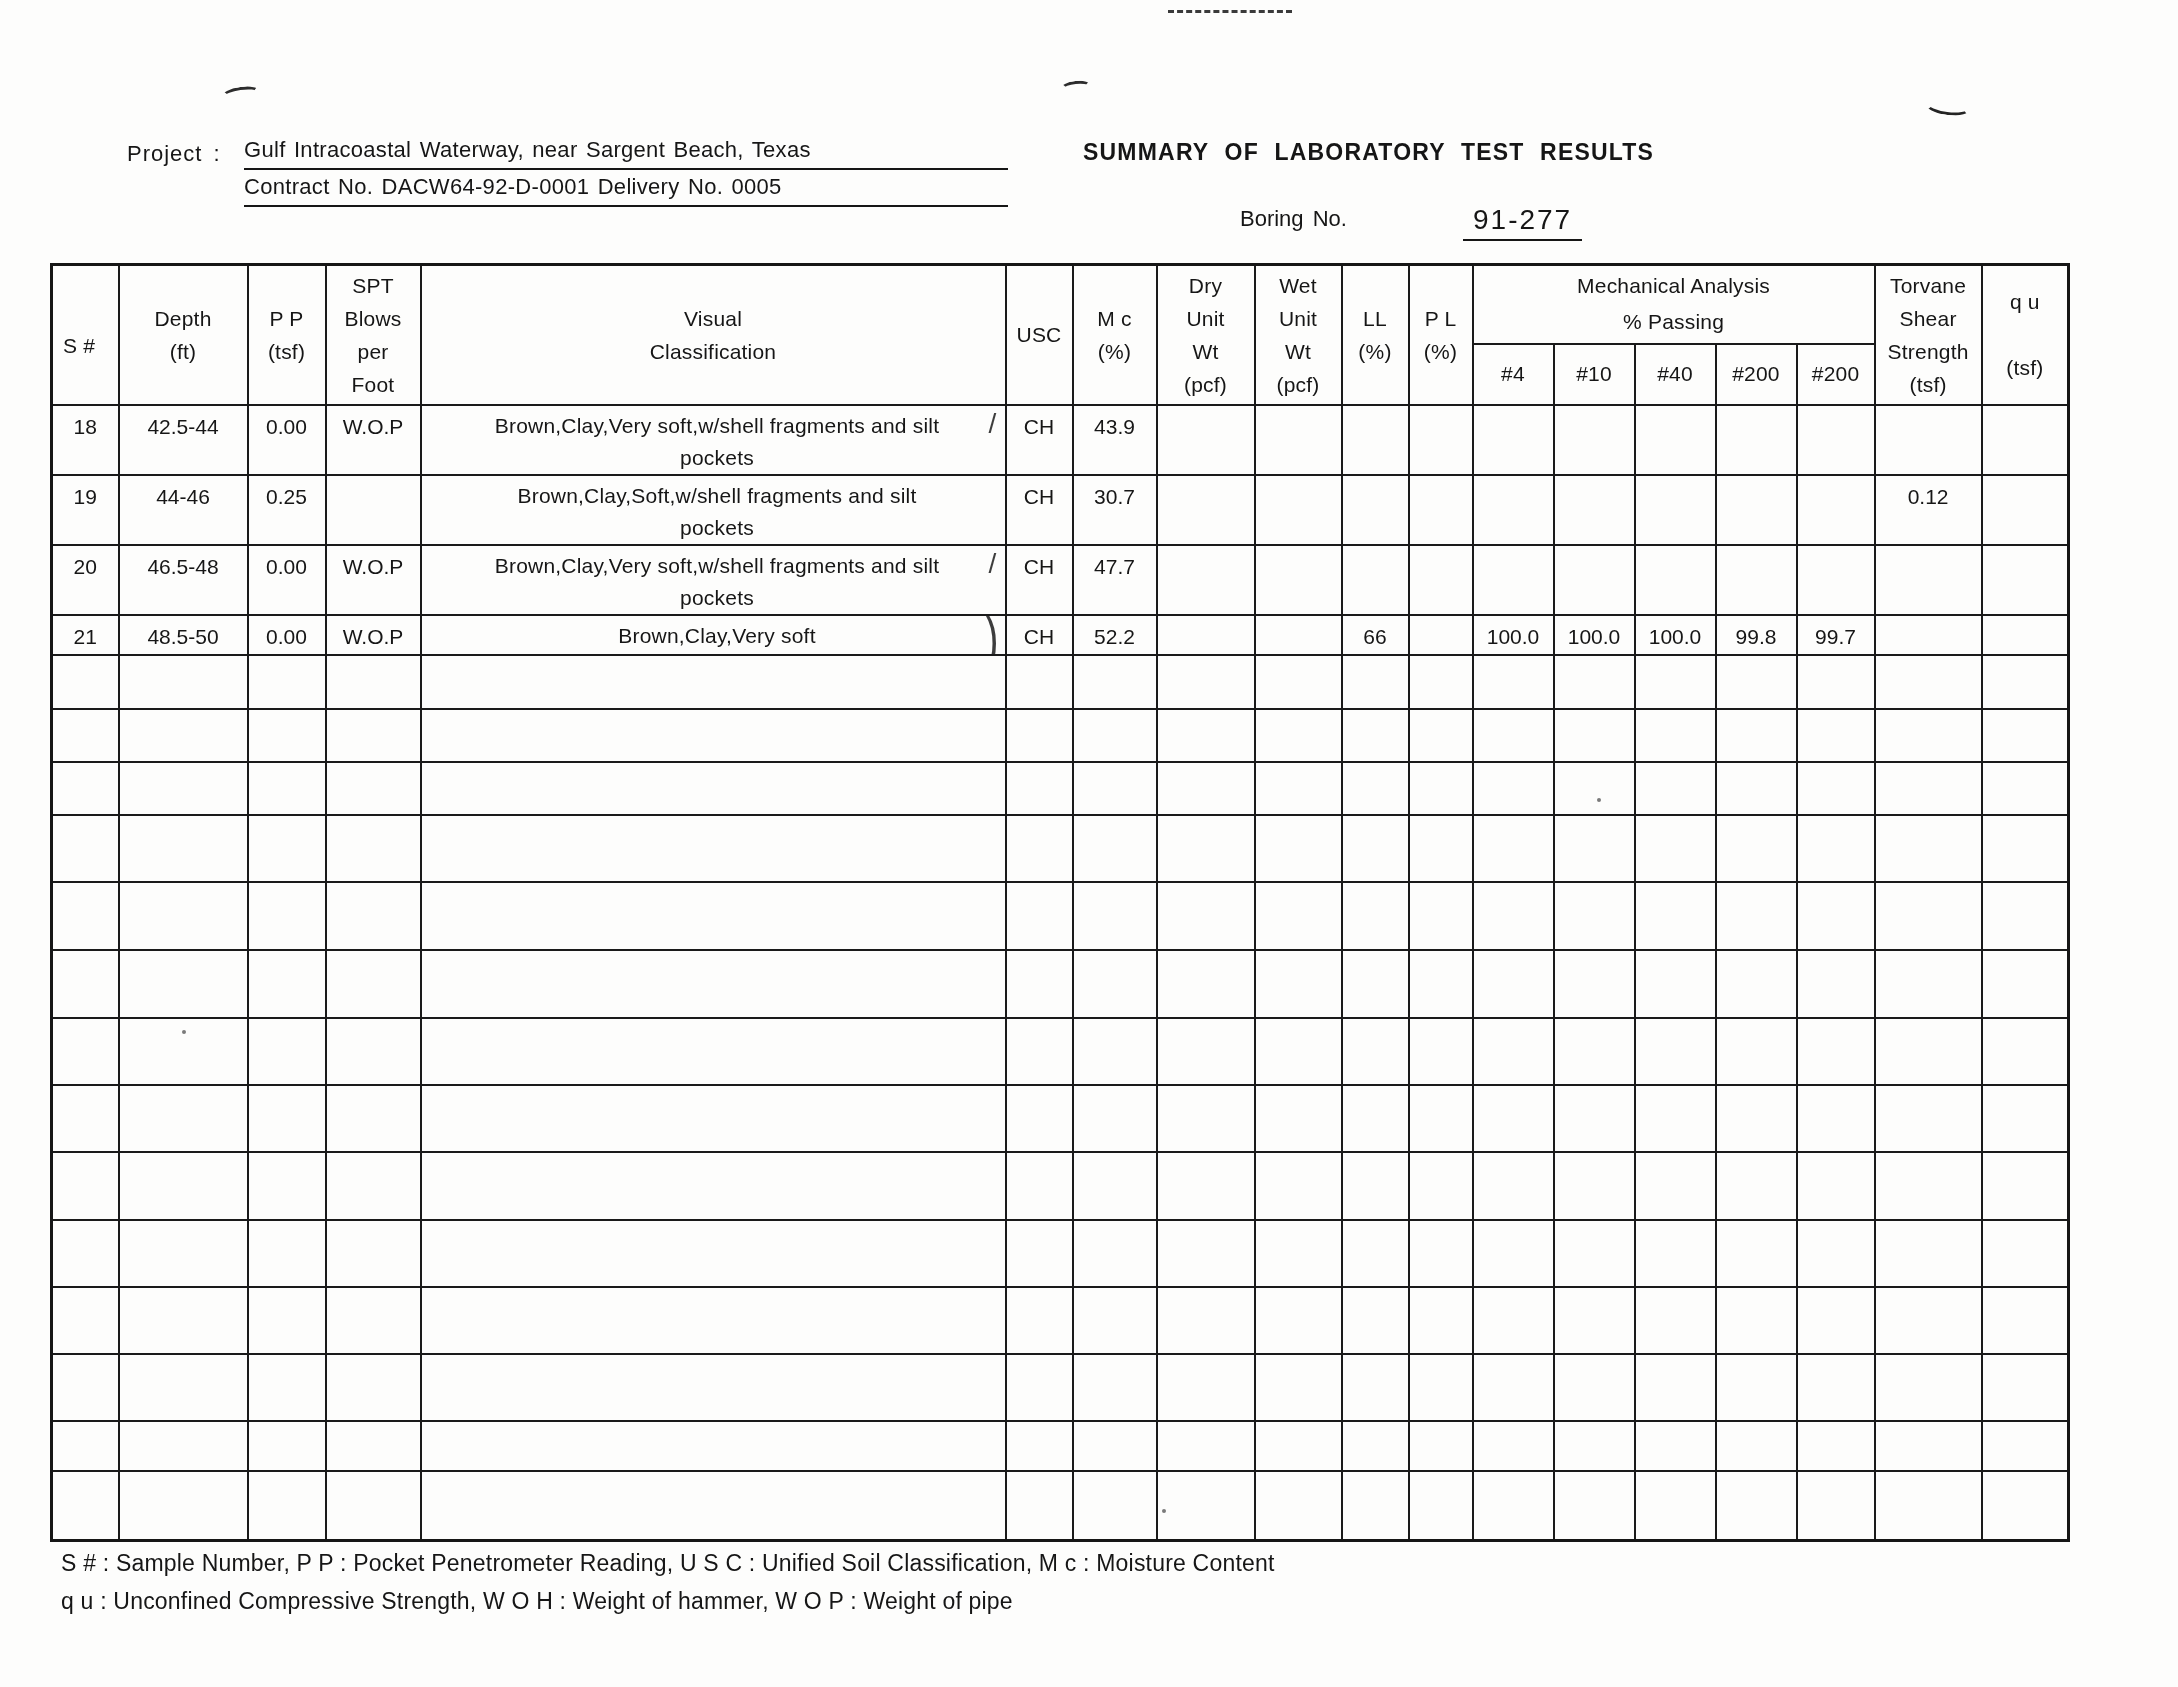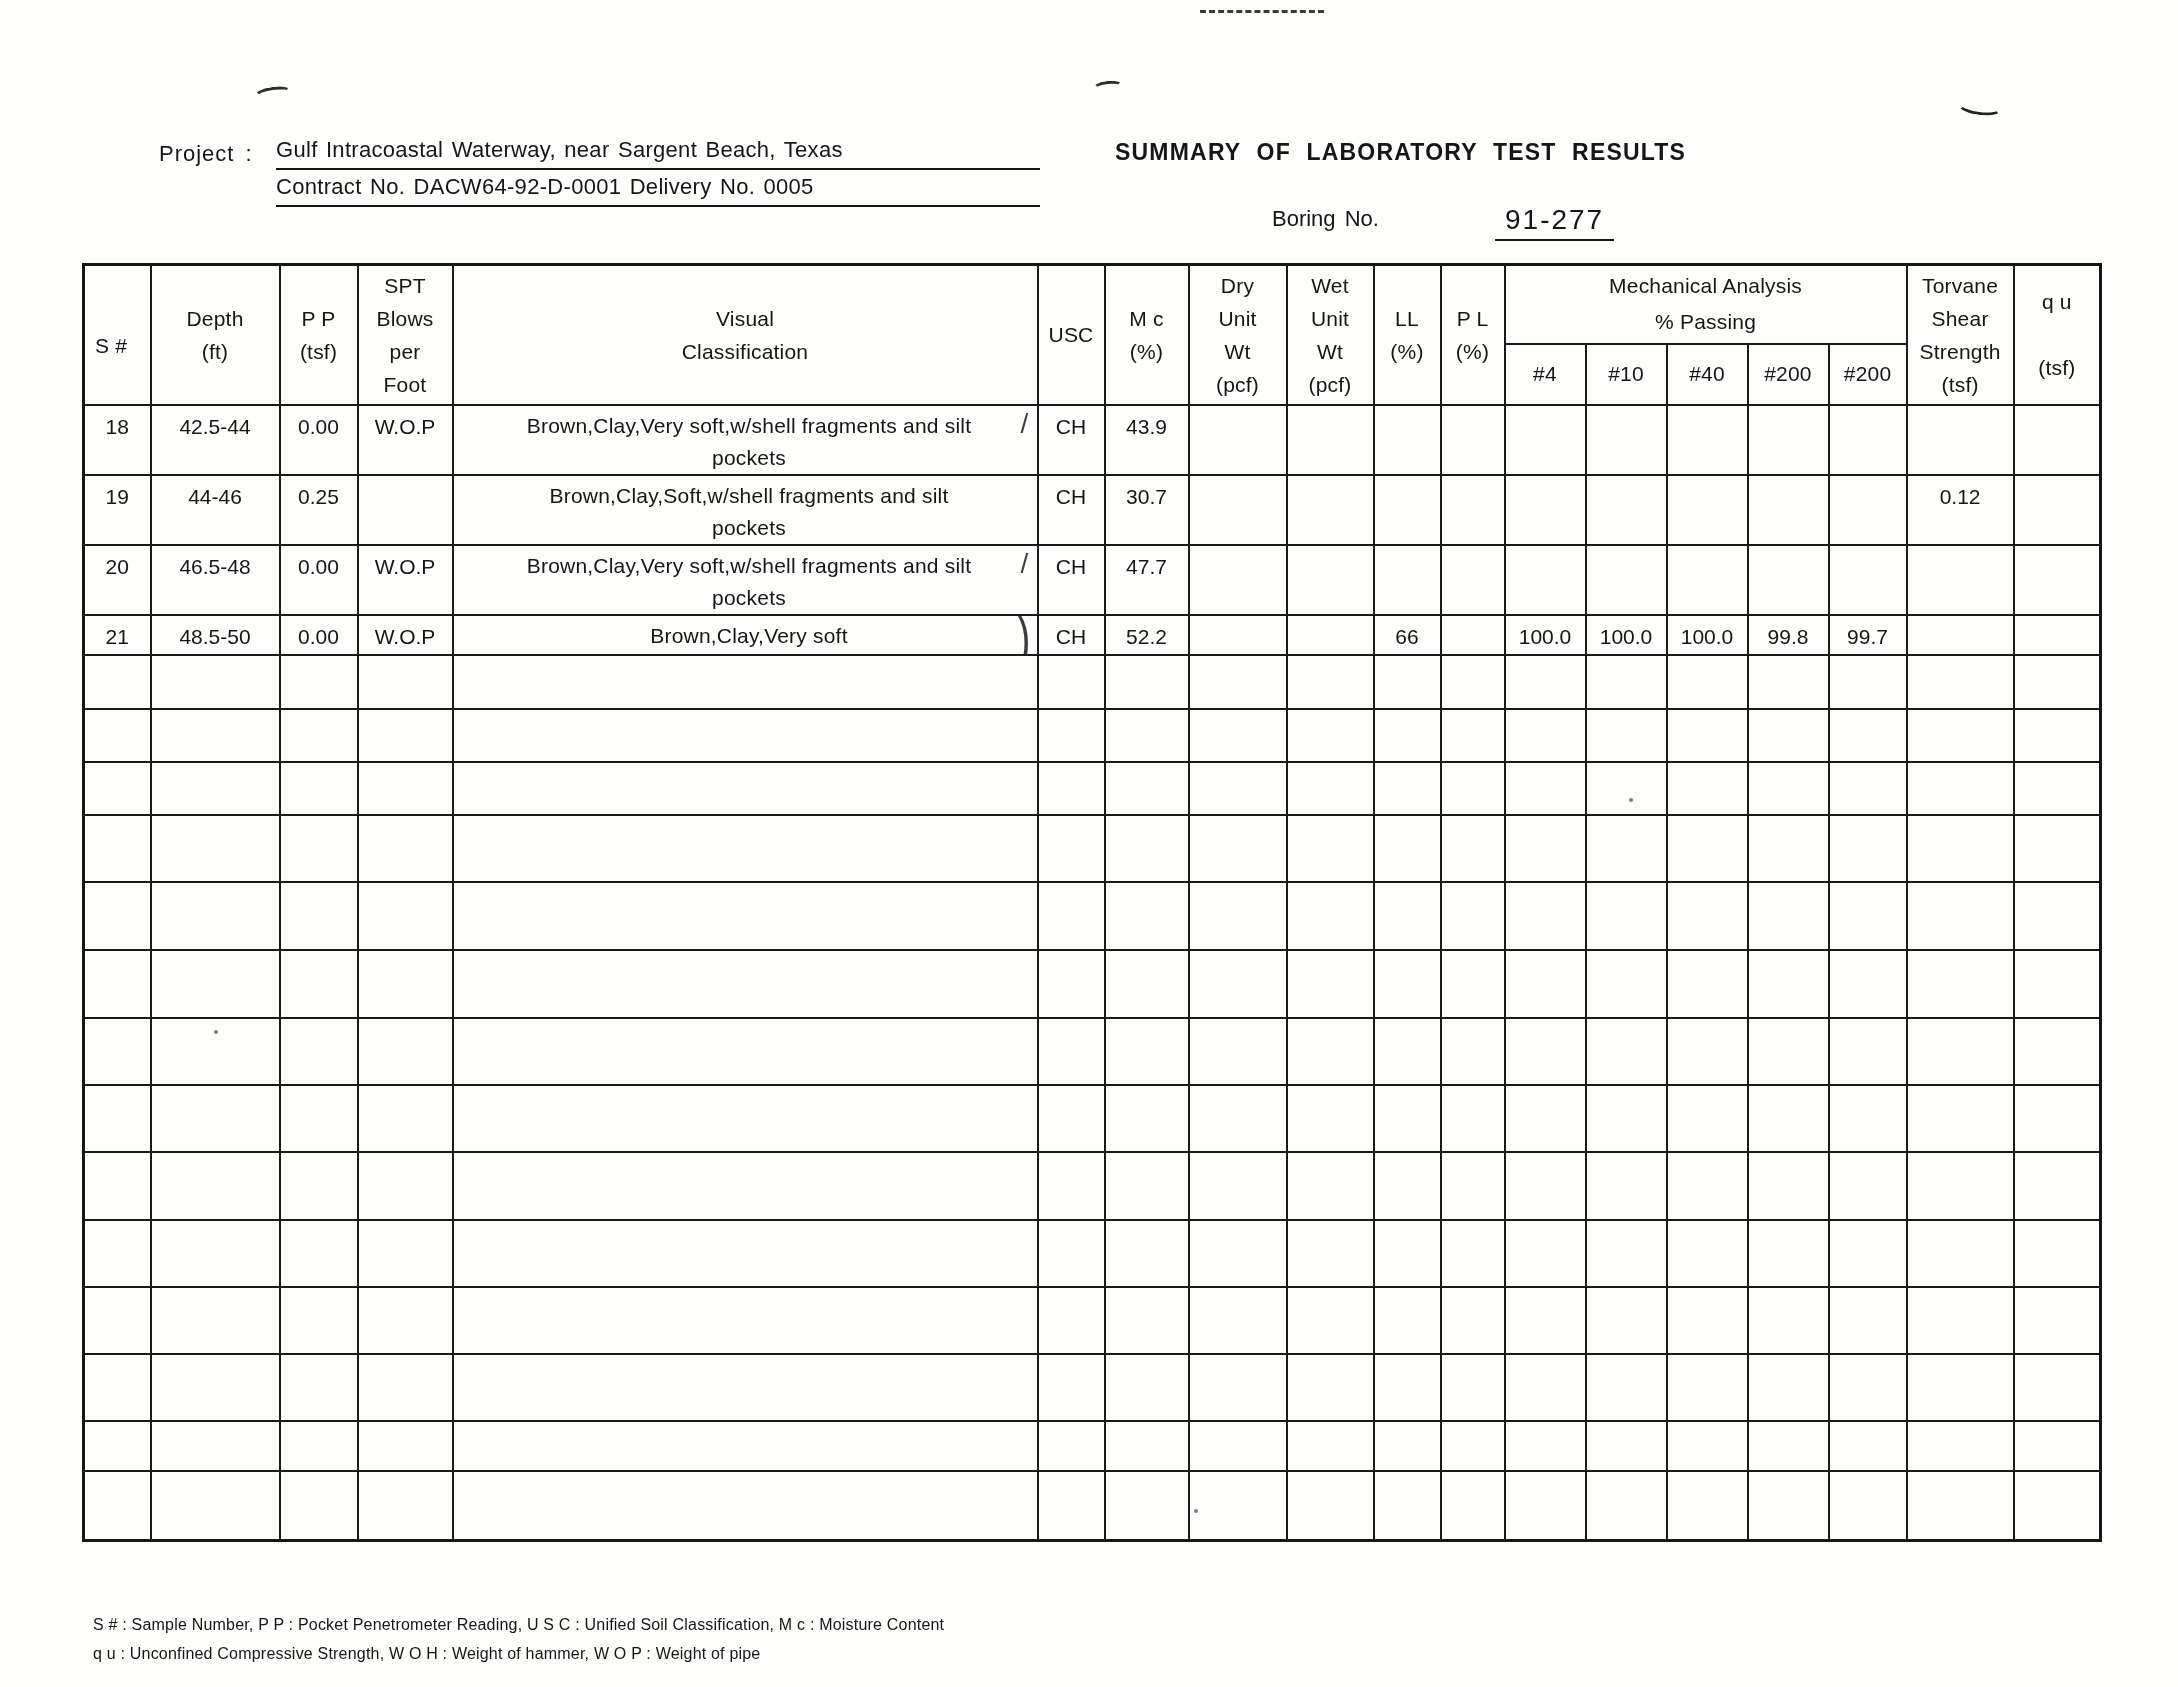--- a/index.html
+++ b/index.html
@@ -5,21 +5,21 @@
   * { box-sizing: border-box; }
   html, body { margin: 0; padding: 0; }
   body {
     width: 2178px; height: 1687px;
     background: #fdfdfc;
     font-family: "Liberation Sans", sans-serif;
     color: #161616;
     position: relative;
     overflow: hidden;
   }
-  .page { position: absolute; inset: 0; margin-left: 32px; }
+  .page { position: absolute; inset: 0; }
 
   
   .proj-label { position: absolute; left: 127px; top: 141px; font-size: 22px; letter-spacing: 1px; word-spacing: 4px; }
   .proj-lines { position: absolute; left: 244px; top: 137px; width: 764px; text-align: left; }
   .proj-line  { font-size: 22px; line-height: 26px; padding-bottom: 5px; border-bottom: 2px solid #161616; margin-bottom: 4px; letter-spacing: 0.3px; word-spacing: 2px; }
   .doc-title  { position: absolute; left: 1083px; top: 139px; font-size: 23px; font-weight: bold; letter-spacing: 1.2px; word-spacing: 8px; }
   .boring-label { position: absolute; left: 1240px; top: 206px; font-size: 22px; word-spacing: 3px; }
   .boring-value { position: absolute; left: 1463px; top: 204px; font-size: 28px; letter-spacing: 2px; padding: 0 10px 3px 10px; border-bottom: 2px solid #161616; }
 
   
@@ -47,21 +47,21 @@
   td.cell-visual {
     text-align: center; padding-left: 8px; padding-top: 4px;
     white-space: pre-line; line-height: 32px; position: relative;
     letter-spacing: 0.2px;
   }
   .pen-mark { position: absolute; color: #1c1c1c; opacity: 0.85; }
   .pen-mark.slash { right: 8px; top: 2px; font-size: 28px; }
   .pen-mark.paren { right: 6px; top: -4px; font-size: 61px; line-height: 53px; transform: scaleX(0.65); transform-origin: right top; }
 
   
-  .footnotes { position: absolute; left: 61px; top: 1616px; font-size: 16px; letter-spacing: 0.2px; }
+  .footnotes { position: absolute; left: 61px; top: 1550px; font-size: 23px; letter-spacing: 0.2px; }
   .footnotes div { margin-bottom: 11px; }
 
   
   .artifact { position: absolute; pointer-events: none; }
   .art-dashes { left: 1168px; top: 10px; width: 124px; border-top: 3px dashed #3a3a3a; }
   .art-squig1 { left: 222px; top: 87px; width: 38px; height: 14px; border: 3px solid transparent; border-top-color: #2d2d2d; border-radius: 50%; transform: rotate(-8deg); }
   .art-squig2 { left: 1061px; top: 81px; width: 30px; height: 12px; border: 3px solid transparent; border-top-color: #2d2d2d; border-radius: 50%; transform: rotate(-6deg); }
   .art-curve  { left: 1925px; top: 97px; width: 46px; height: 18px; border: 3px solid transparent; border-bottom-color: #242424; border-radius: 50%; transform: rotate(7deg); }
   .art-dot { width: 4px; height: 4px; border-radius: 50%; background: #7a7a7a; }
   .art-dot1 { left: 1597px; top: 798px; }

